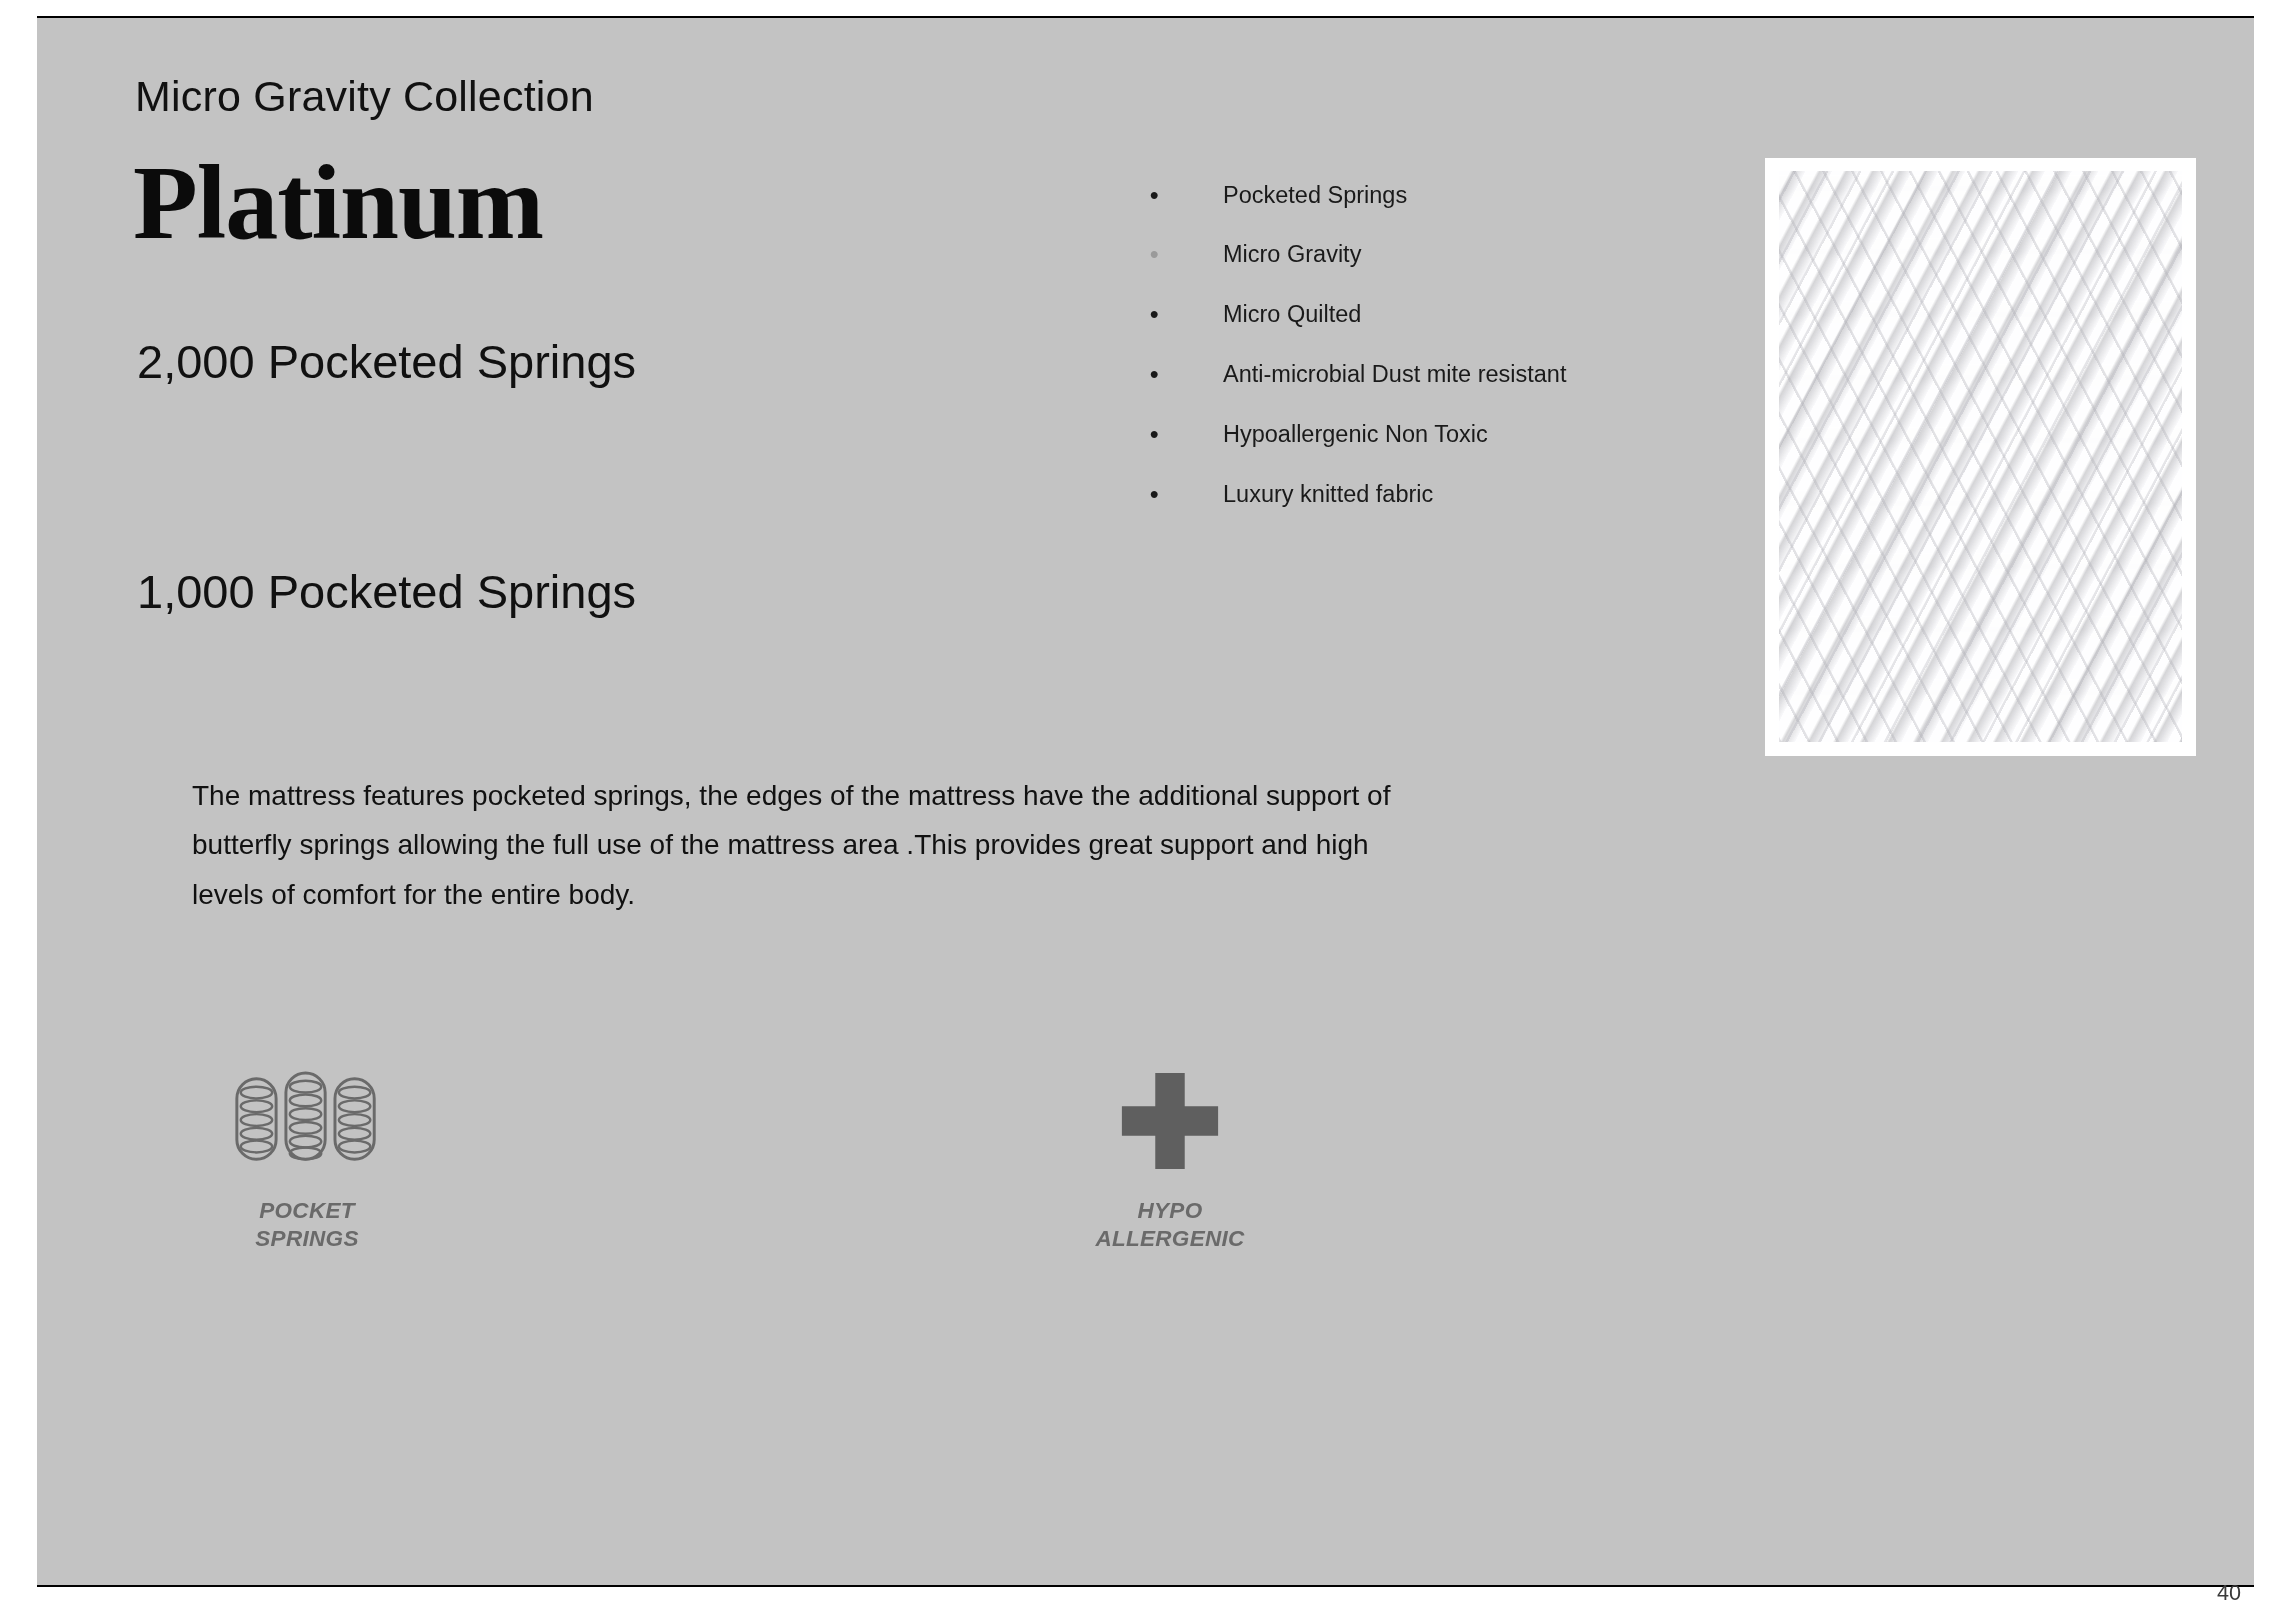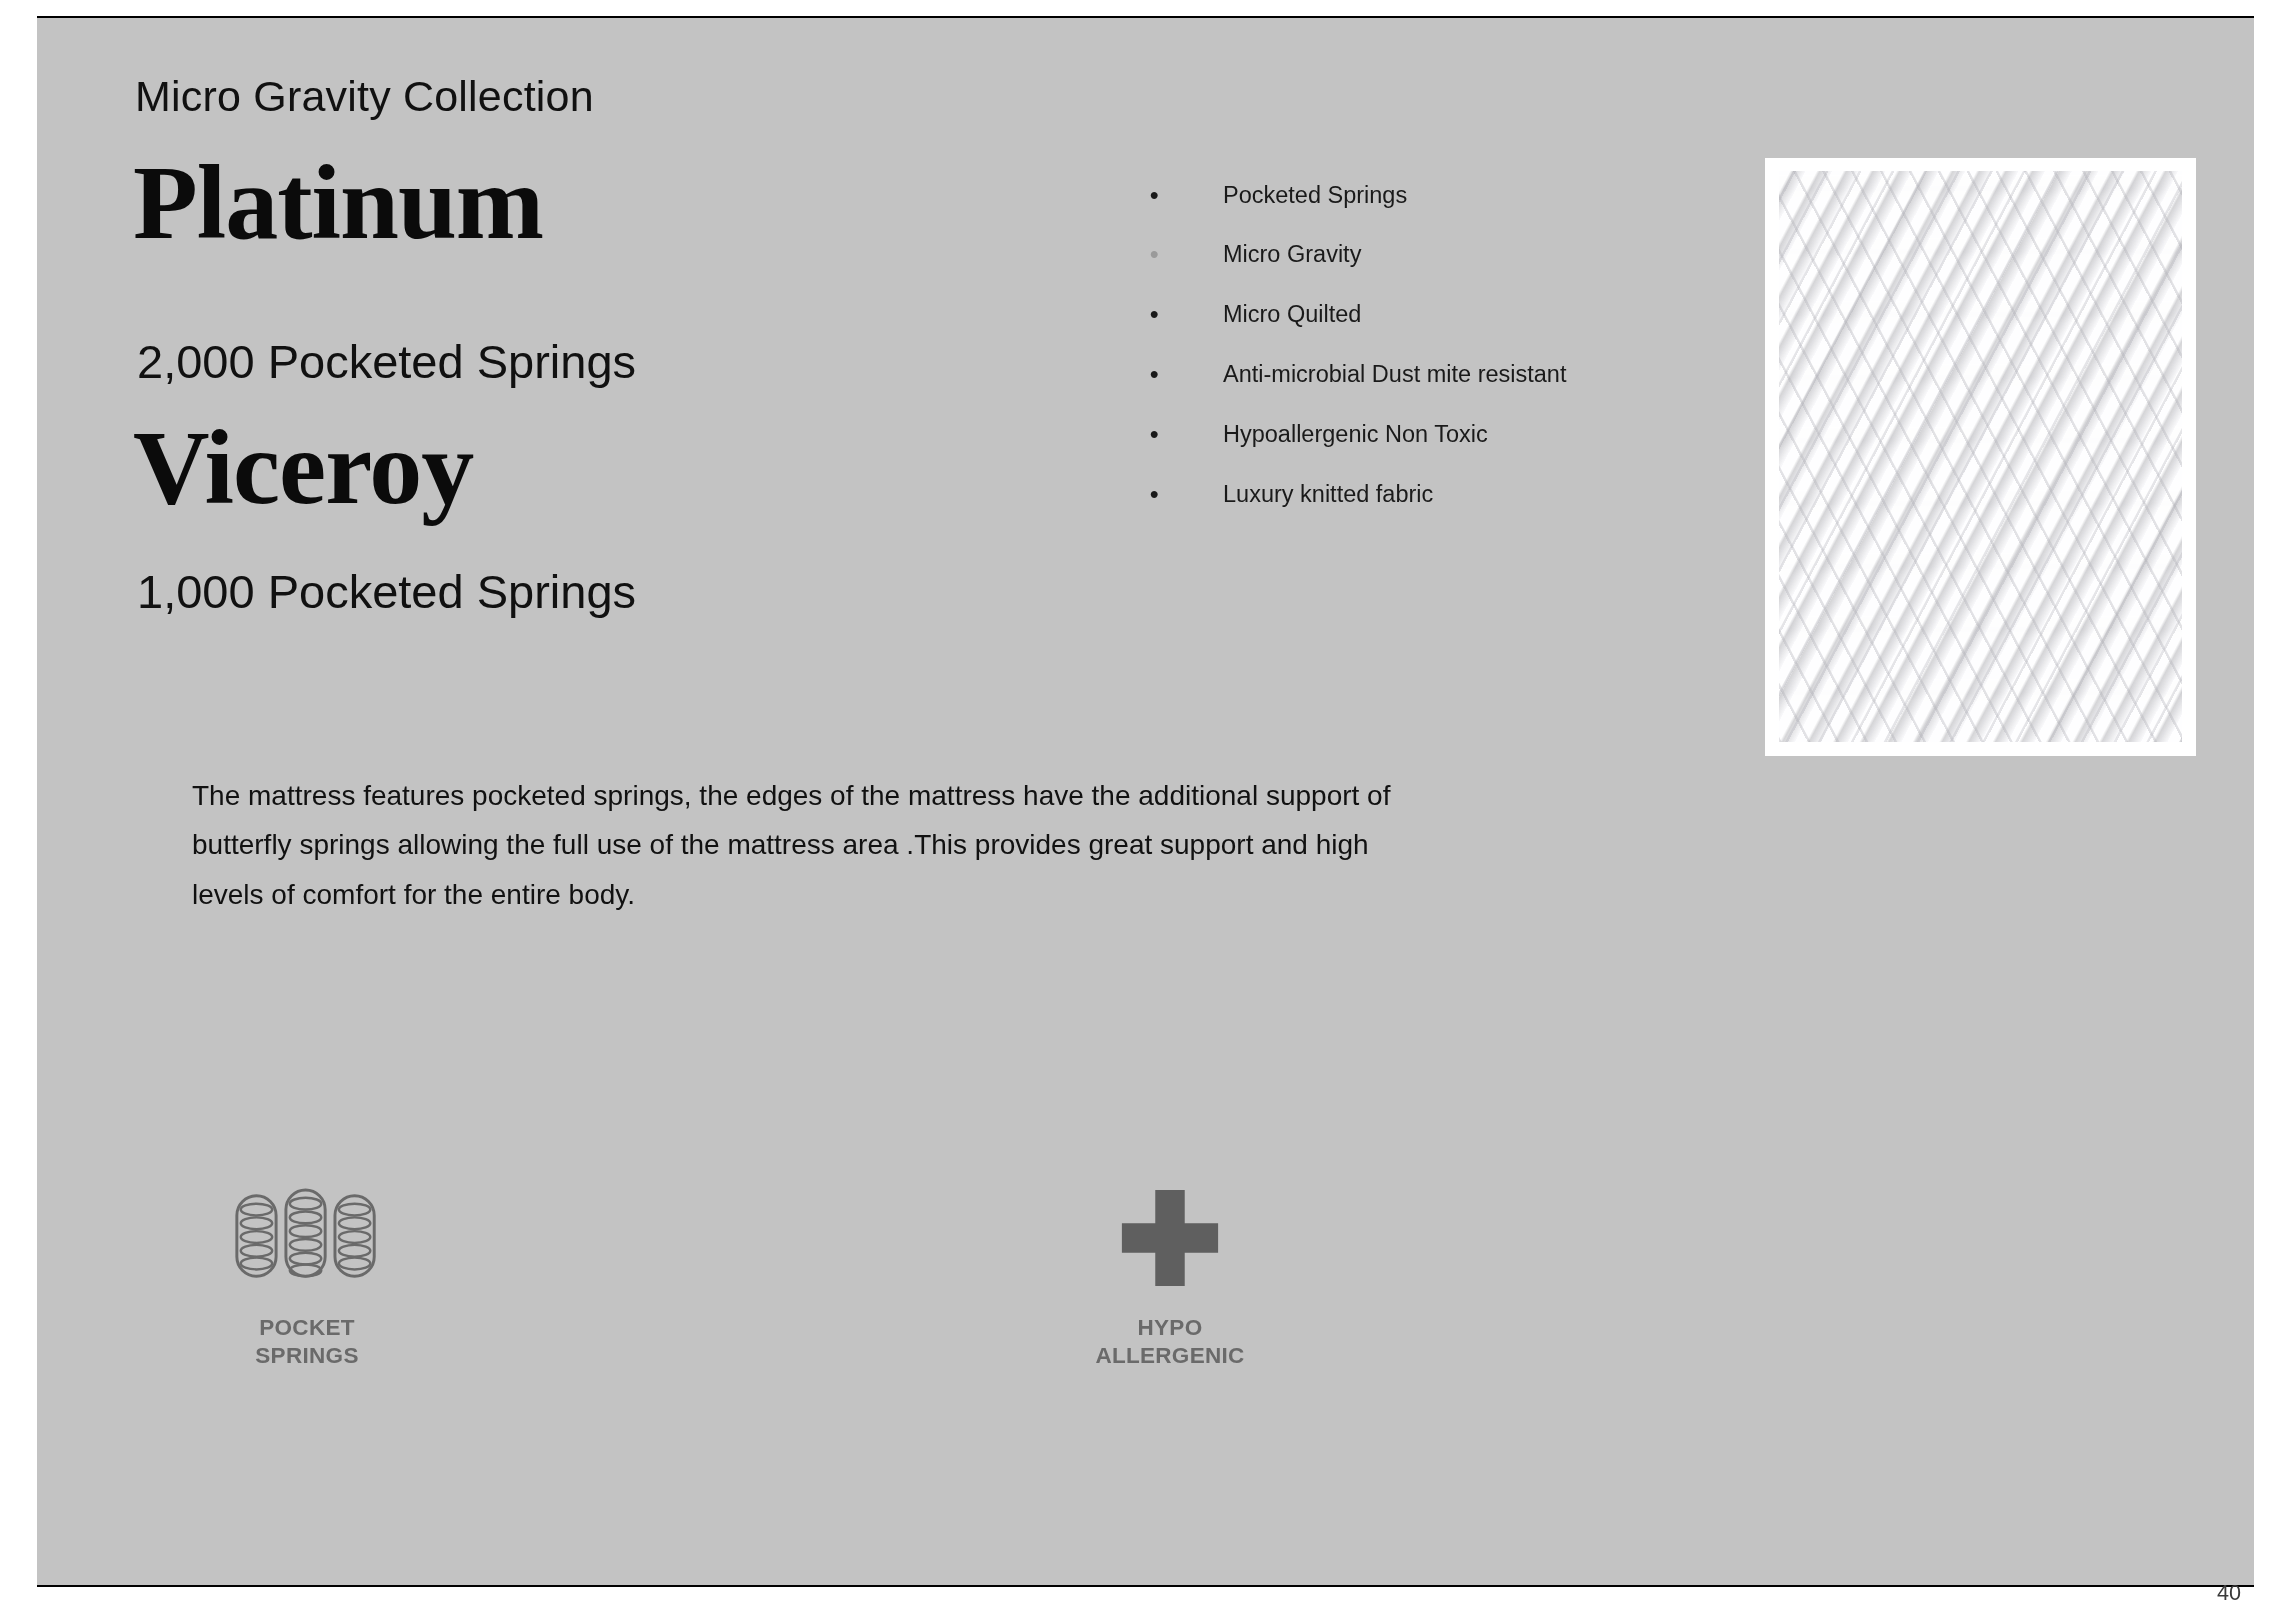--- a/index.html
+++ b/index.html
@@ -141,23 +141,24 @@
     top: 753px;
     width: 1206px;
     font-size: 28px;
     line-height: 1.77;
     color: #111111;
   }
 
   .icon-row {
     position: absolute;
     left: 118px;
-    top: 1164px;
+    top: 1047px;
     width: 1078px;
     height: 245px;
+    font-style: italic;
   }
   .icon-item {
     position: absolute;
     top: 0;
     text-align: center;
     color: #595959;
   }
   .icon-art {
     height: 113px;
     display: flex;
@@ -192,21 +193,20 @@
 <body>
 
 <div class="slide">
   <div class="slide-inner">
 
     <div class="collection-title">Micro Gravity Collection</div>
 
     <div class="brand-platinum">Platinum</div>
     <div class="platinum-springs">2,000 Pocketed Springs</div>
 
-    <div class="brand-viceroy">Viceroy</div>
     <div class="viceroy-springs">1,000 Pocketed Springs</div>
 
     <ul class="feature-list">
       <li><span class="bullet">•</span><span>Pocketed Springs</span></li>
       <li class="dim"><span class="bullet">•</span><span>Micro Gravity</span></li>
       <li><span class="bullet">•</span><span>Micro Quilted</span></li>
       <li><span class="bullet">•</span><span>Anti-microbial  Dust mite resistant</span></li>
       <li><span class="bullet">•</span><span>Hypoallergenic Non Toxic</span></li>
       <li><span class="bullet">•</span><span>Luxury knitted fabric</span></li>
     </ul>

